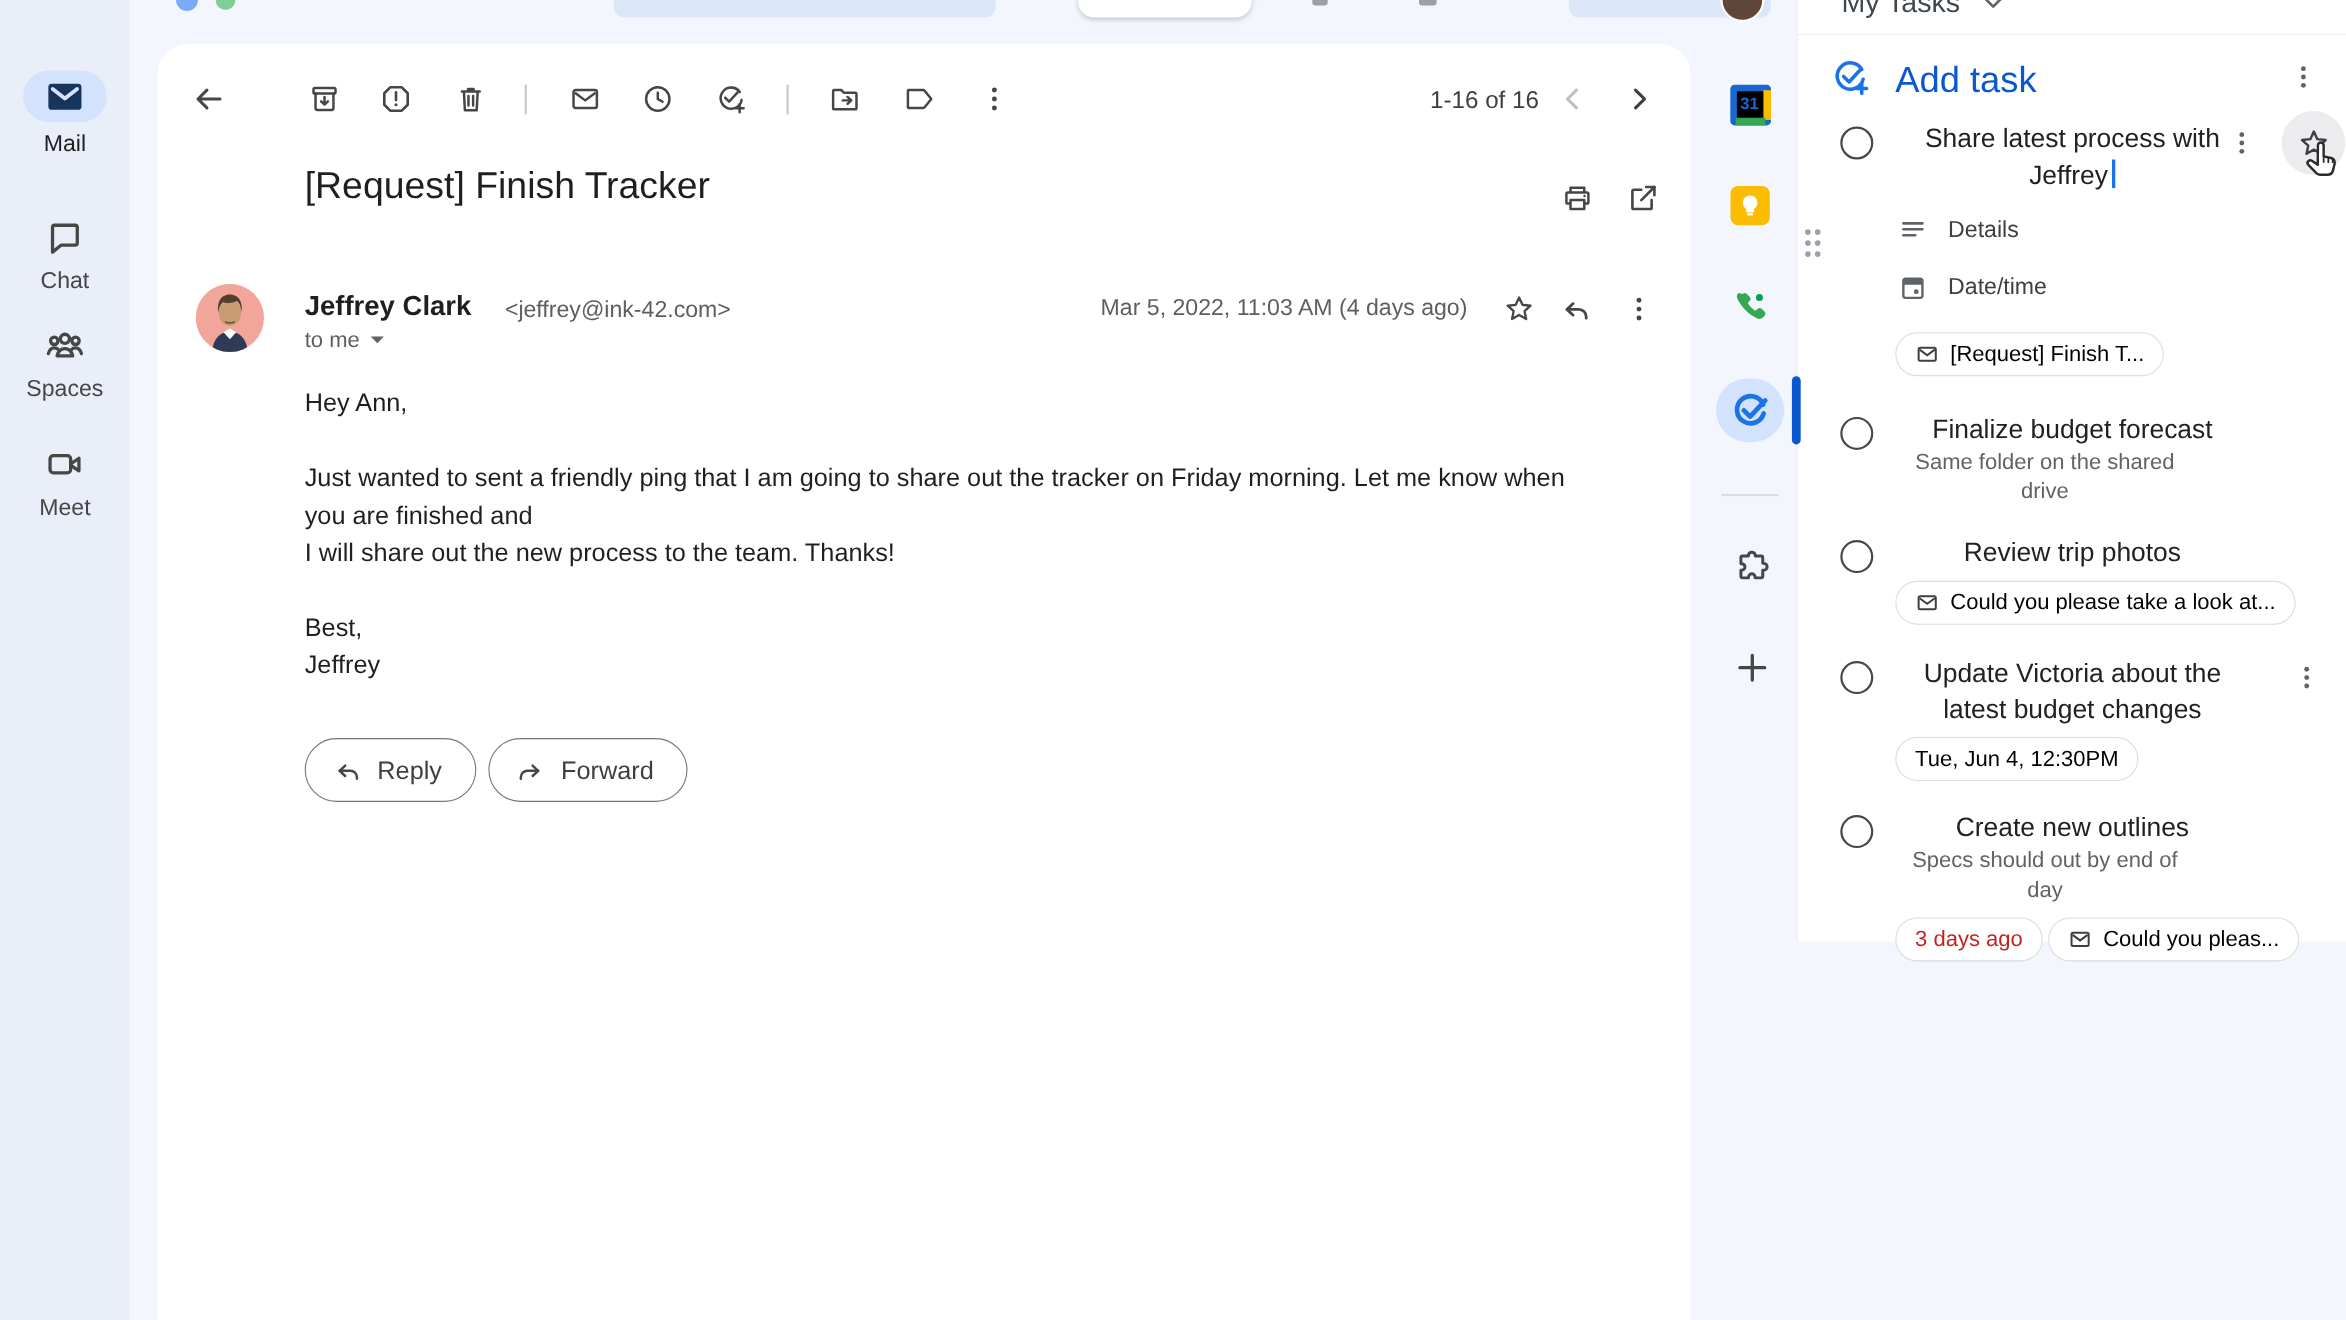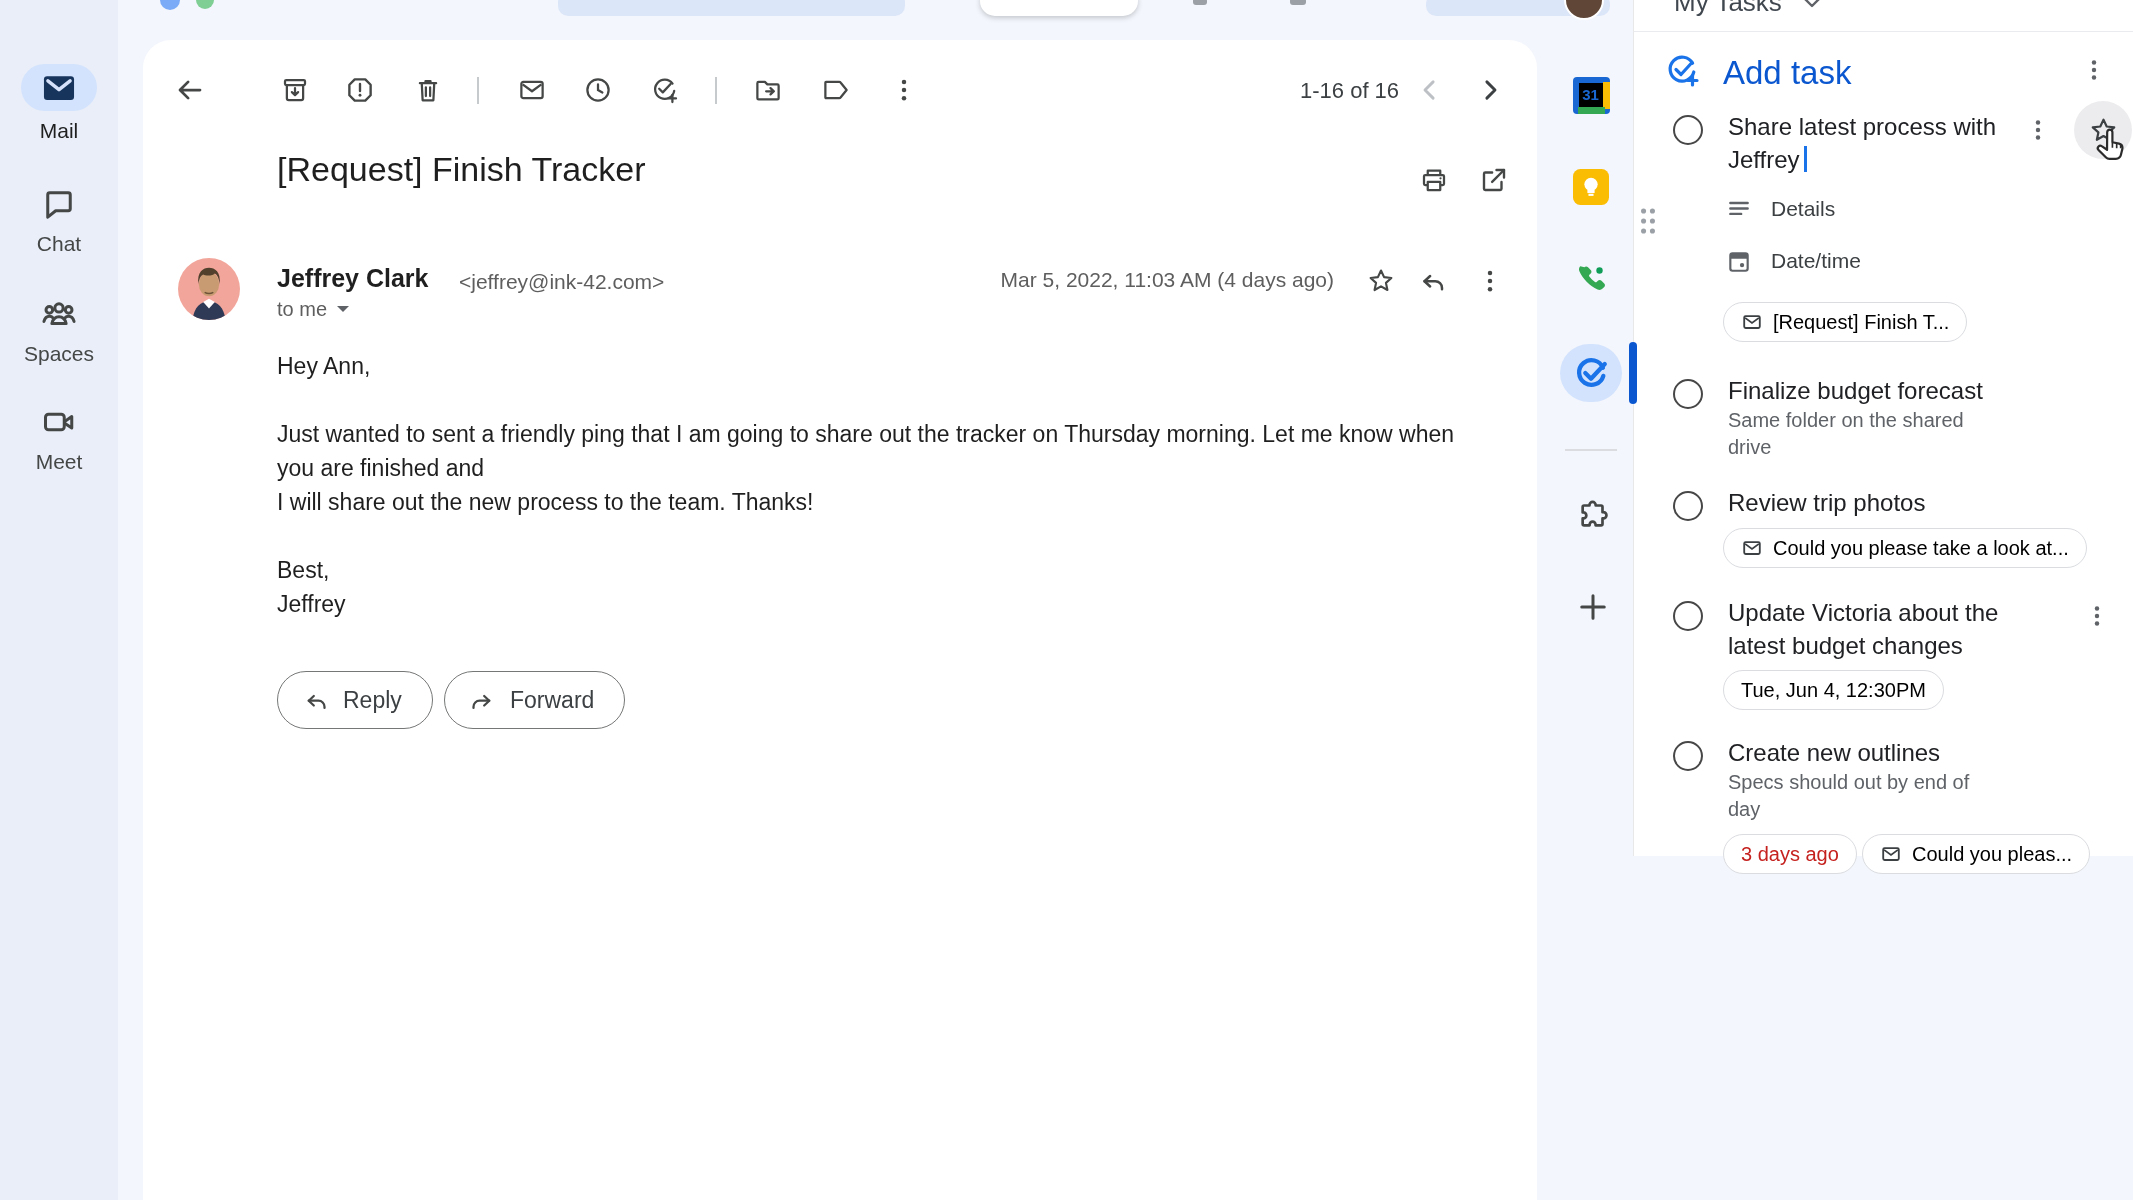--- a/index.html
+++ b/index.html
@@ -37,21 +37,21 @@
   .tasks-active-bg{position:absolute;left:1560px;top:344px;width:62px;height:58px;border-radius:31px;background:#d3e3fd;}
   .active-bar{position:absolute;left:1629px;top:342px;width:8px;height:62px;border-radius:5px;background:#0b57d0;z-index:6;}
   .rail-div{position:absolute;left:1565px;top:449px;width:52px;height:2px;background:#dadce0;}
   .cal31{position:relative;width:37px;height:37px;}
   .cal31 .b{position:absolute;inset:0;background:#1967d2;border-radius:4px;}
   .cal31 .y{position:absolute;right:0;top:5px;width:7px;height:27px;background:#fbbc04;}
   .cal31 .g{position:absolute;left:5px;bottom:0;width:27px;height:7px;background:#34a853;}
   .cal31 .w{position:absolute;left:6px;top:6px;width:24px;height:24px;background:#000000;display:flex;align-items:center;justify-content:center;
             font-size:15px;font-weight:700;color:#1967d2;}
   
-  .panel{position:absolute;left:1633px;top:0;width:500px;height:856px;background:#fff;border-left:1px solid #e8e8e8;}
+  .panel{position:absolute;left:1633px;top:0;width:500px;height:856px;background:#fff;border-left:1px solid #e8e8e8;text-align:center;}
   .panel-title{position:absolute;left:40px;top:-13px;display:flex;align-items:center;gap:20px;font-size:26px;font-weight:500;color:#40474f;}
   .panel-div{position:absolute;left:0;right:0;top:31px;height:1px;background:#e9ebee;}
   .icon-btn{position:absolute;width:40px;height:40px;display:flex;align-items:center;justify-content:center;color:#5f6368;cursor:pointer;border-radius:50%;}
   .addtask-label{position:absolute;left:89px;top:54px;font-size:33px;font-weight:500;color:#0b57d0;cursor:pointer;}
   .radio{position:absolute;width:30px;height:30px;border:2.5px solid #474747;border-radius:50%;box-sizing:border-box;cursor:pointer;background:#fff;}
   .t-title{position:absolute;width:312px;font-size:24px;line-height:33px;color:#202124;cursor:text;}
   .t-sub{position:absolute;width:262px;font-size:20px;line-height:27px;color:#5f6368;}
   .caret{display:inline-block;width:3px;height:26px;background:#1a73e8;vertical-align:-4px;margin-left:4px;}
   .meta-row{position:absolute;display:flex;align-items:center;gap:19px;color:#3c4043;font-size:21px;cursor:pointer;}
   .meta-row svg{width:26px;height:26px;color:#5f6368;}
@@ -74,21 +74,21 @@
       <span class="pill">
         <span class="nav-ico">
           <svg viewBox="0 0 24 24" width="38" height="38">
               <rect x="2.5" y="4.5" width="19" height="15" rx="2" fill="#17345c"></rect>
               <path d="M5 7.5l7 5.5 7-5.5" stroke="#d6e2fb" stroke-width="2.2" fill="none" stroke-linecap="round" stroke-linejoin="round"></path>
             </svg>
         </span>
       </span>
       <span class="nav-label active">Mail</span>
     </div>
-    <div class="nav-item" style="top:184px;">
+    <div class="nav-item" style="top:196px;">
       <span class="nav-ico">
         <svg viewBox="0 0 24 24" width="36" height="36" fill="none" stroke="currentColor" stroke-width="2">
             <path d="M4.5 5.8c0-.7.6-1.3 1.3-1.3h12.4c.7 0 1.3.6 1.3 1.3v9.4c0 .7-.6 1.3-1.3 1.3H9.8l-5.3 4.3z" stroke-linejoin="round"></path>
           </svg>
       </span>
       <span class="nav-label">Chat</span>
     </div>
     <div class="nav-item" style="top:294px;">
       <span class="nav-ico">
         <svg viewBox="0 0 24 24" width="38" height="38" fill="none" stroke="currentColor" stroke-width="1.9" stroke-linecap="round">
@@ -252,21 +252,21 @@
   <div class="tome" style="left:277px;top:298px;">
     <span>to me</span>
     <svg width="14" height="9" viewBox="0 0 14 9">
         <path d="M1 1l6 6 6-6z" fill="#5f6368"></path>
       </svg>
   </div>
 
   <div class="body-block" style="left:277px;top:349px;">
     <div class="body-line">Hey Ann,</div>
     <div class="body-line"></div>
-    <div class="body-line">Just wanted to sent a friendly ping that I am going to share out the tracker on Thursday morning. Let me know when</div>
+    <div class="body-line">Just wanted to sent a friendly ping that I am going to share out the tracker on Friday morning. Let me know when</div>
     <div class="body-line">you are finished and</div>
     <div class="body-line">I will share out the new process to the team. Thanks!</div>
     <div class="body-line"></div>
     <div class="body-line">Best,</div>
     <div class="body-line">Jeffrey</div>
   </div>
 
   <button class="pill-btn" style="left:277px;top:671px;">
     <svg viewBox="0 0 24 24" fill="none" stroke="#444746" stroke-width="2" stroke-linecap="round" stroke-linejoin="round">
         <path d="M10.5 8L6 12.2l4.5 4.2"></path>

